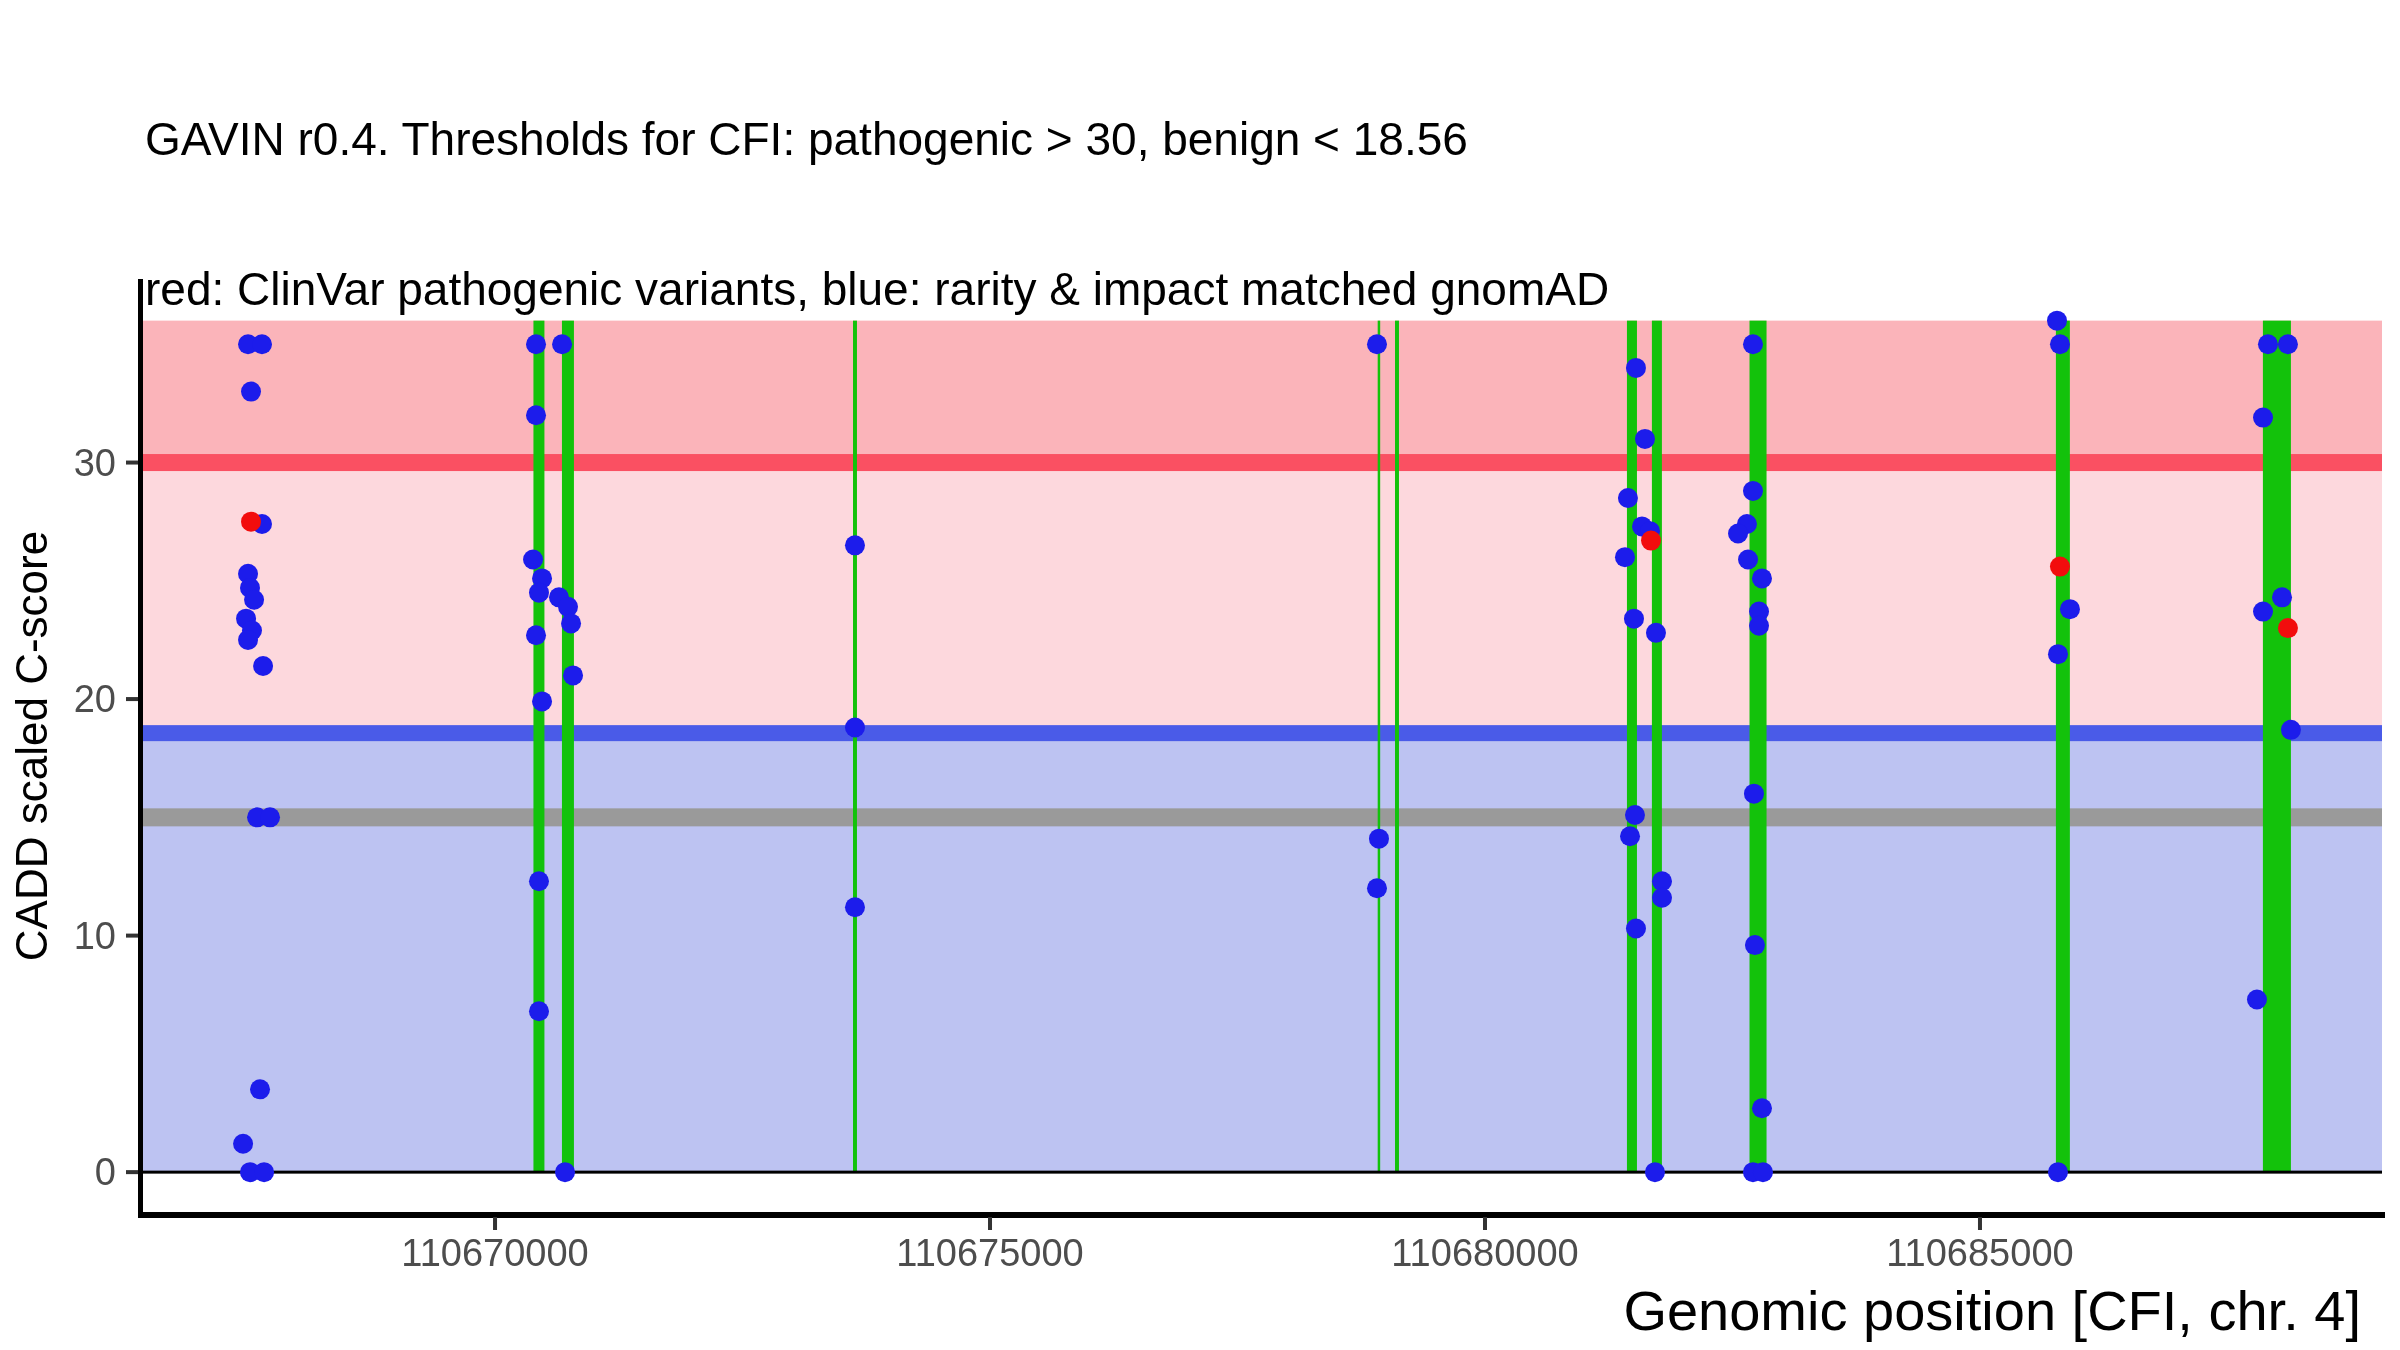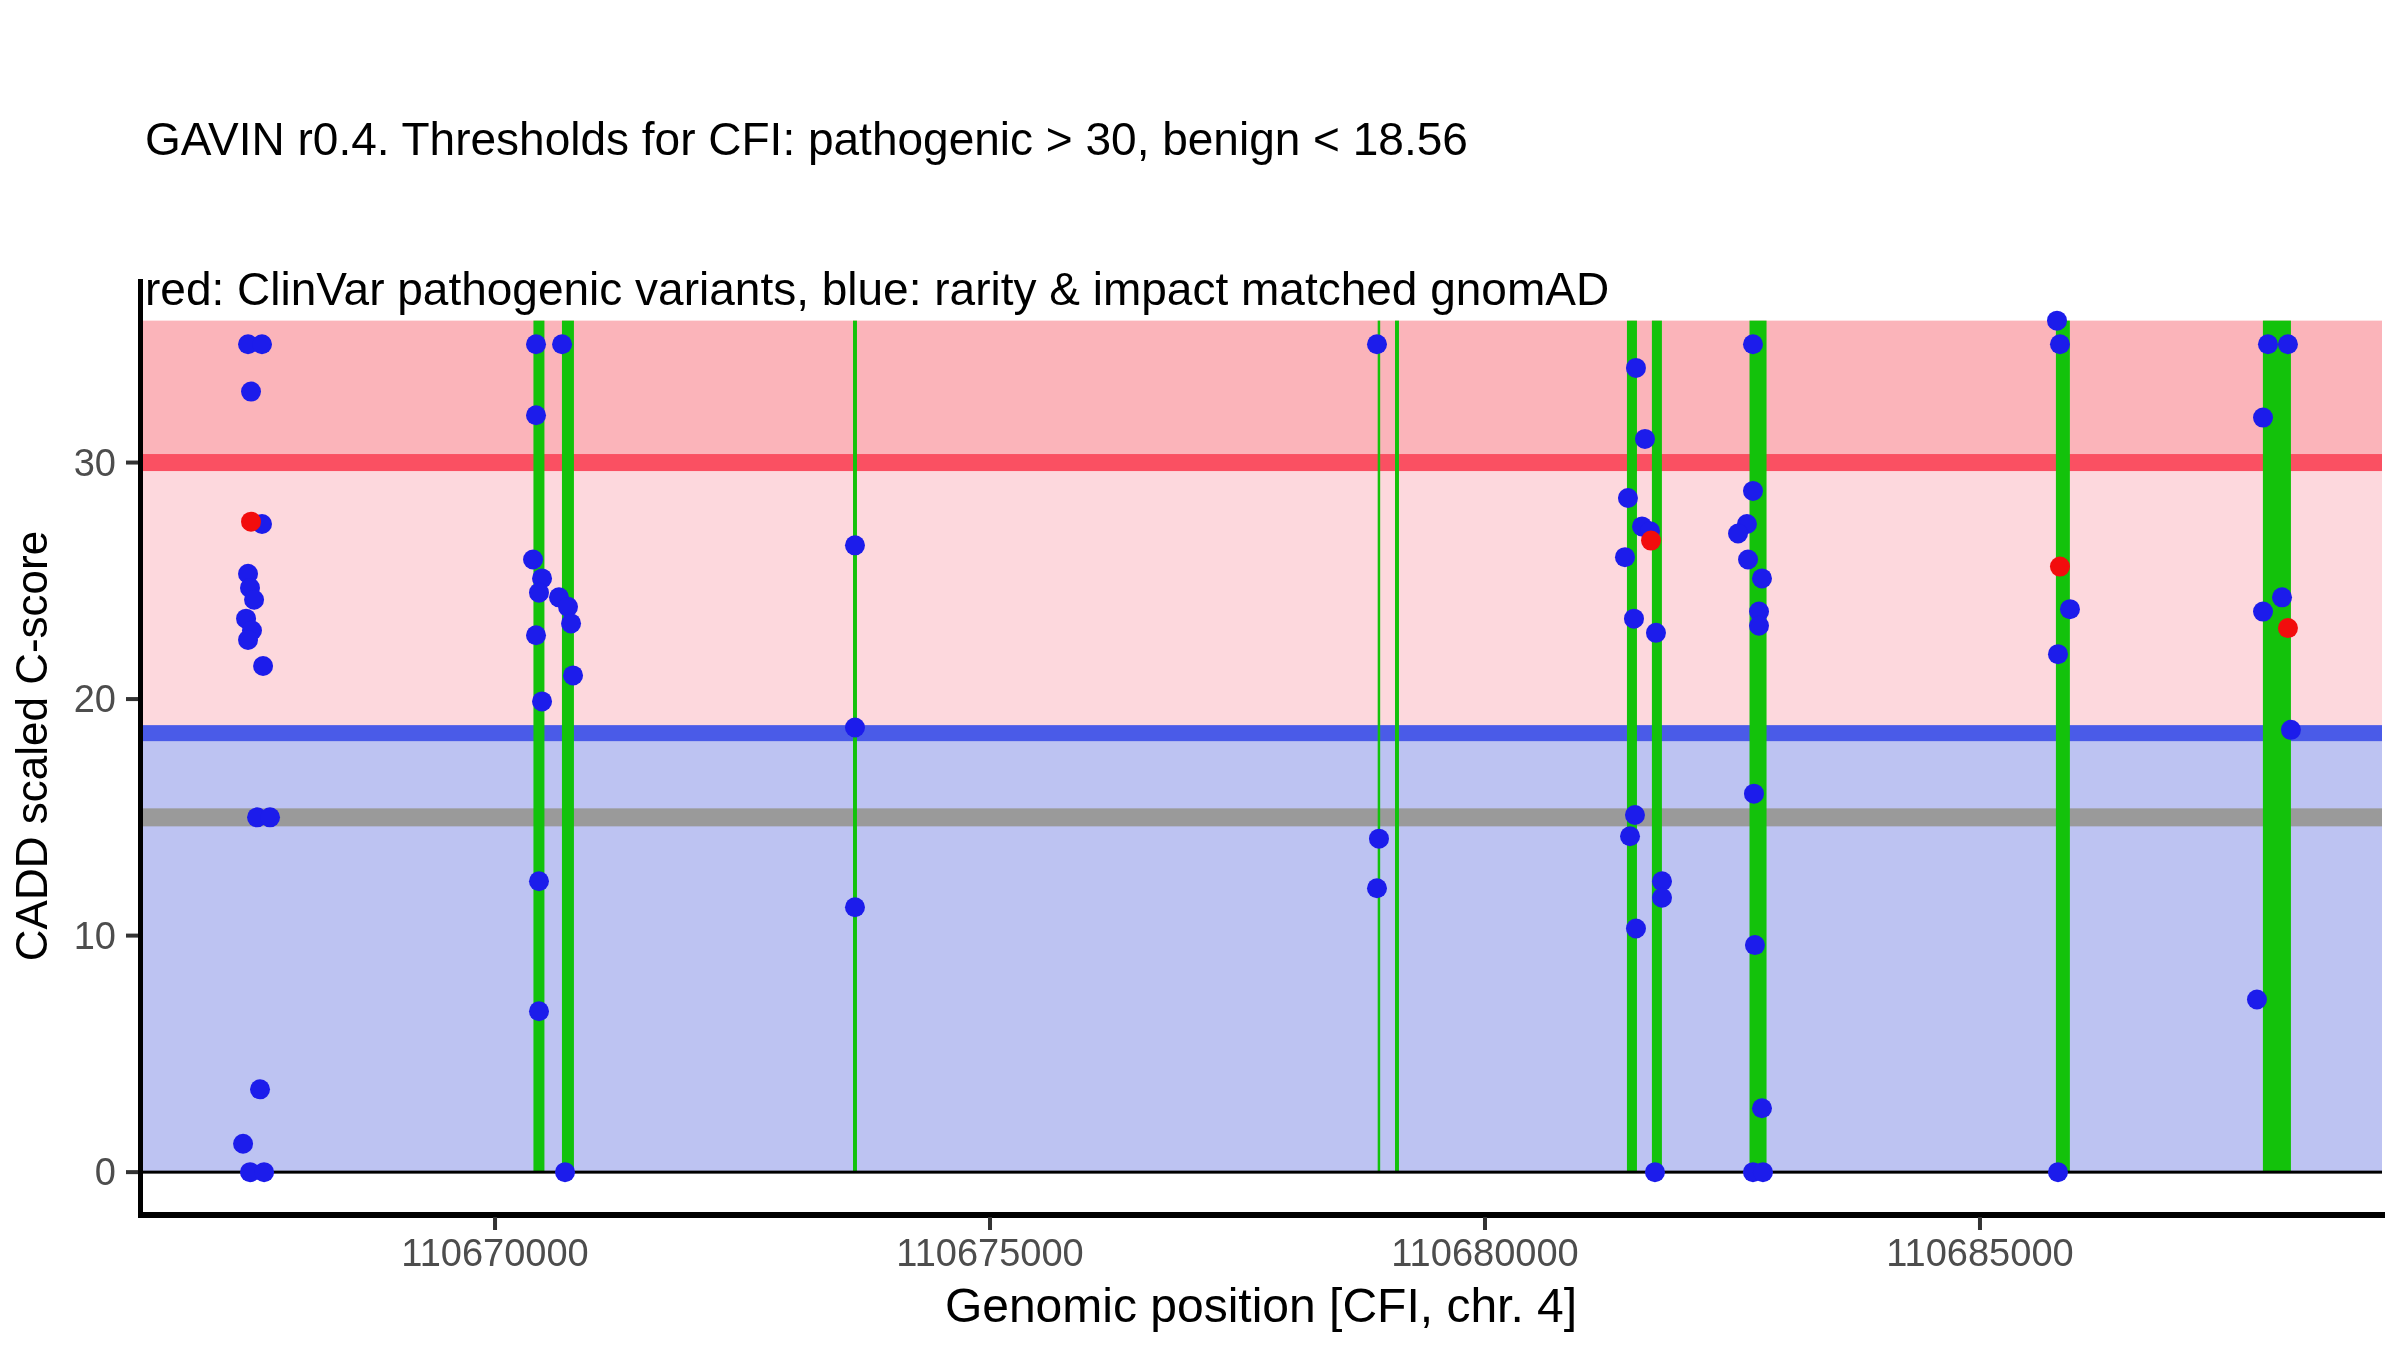--- a/index.html
+++ b/index.html
@@ -11,21 +11,21 @@
     overflow: hidden;
   }
   #title-block {
     position: absolute; left: 145px; top: 14px;
     font-size: 46px; line-height: 50px; color: #000000;
     white-space: pre;
   }
   #plot-svg { position:absolute; left:0; top:0; }
   #x-axis-title {
     position:absolute; left: 161px; top: 1278px; width: 2200px;
-    text-align: center; font-size: 48px; color:#000000;
+    text-align: right; font-size: 56px; color:#000000;
   }
   #y-axis-title {
     position:absolute; left: -418px; top: 721px; width: 900px; height: 50px;
     transform: rotate(-90deg);
     text-align: center; font-size: 44px; color:#000000;
   }
   svg text { font-family: "Liberation Sans", sans-serif; }
 </style>
 </head>
 <body>

